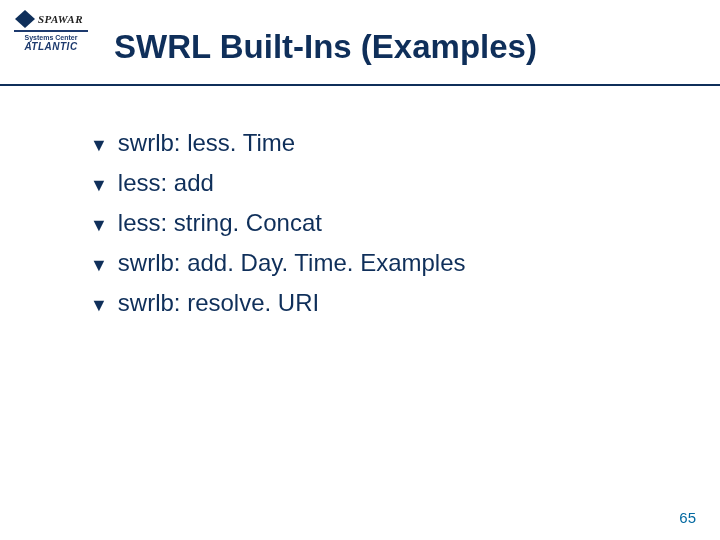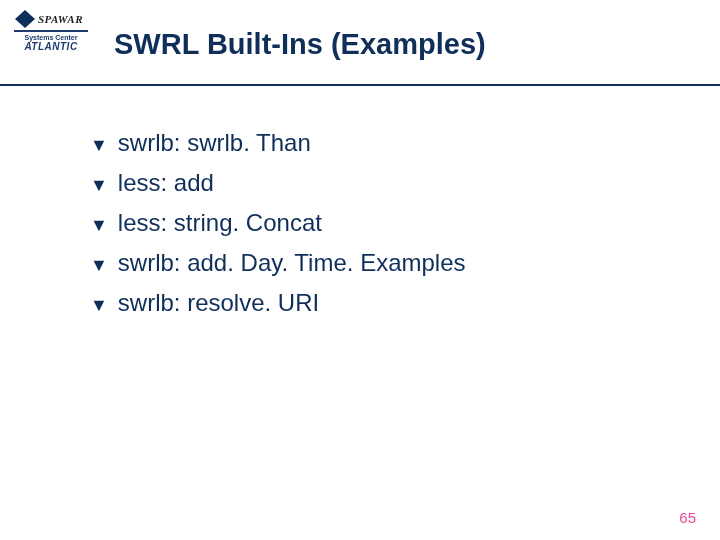--- a/index.html
+++ b/index.html
@@ -84,21 +84,21 @@
     font-style: italic;
     letter-spacing: 0.5px;
     line-height: 9px;
   }
 
   
   .title {
     position: absolute;
     top: 28px;
     left: 114px;
-    font-size: 29px;
+    font-size: 33px;
     font-weight: bold;
     color: #0f2f5a;
   }
 
   
   .hr {
     position: absolute;
     top: 84px;
     left: 0;
     width: 720px;
@@ -128,21 +128,21 @@
     font-size: 24px;
     line-height: 26px;
   }
 
   
   .pagenum {
     position: absolute;
     right: 24px;
     bottom: 14px;
     font-size: 15px;
-    color: #ec4899;
+    color: #0369a1;
     margin-top: 16px;
   }
 </style>
 </head>
 <body>
 
 <div class="slide">
 
   <div class="logo">
     <div class="logo-top">
@@ -157,21 +157,21 @@
     <div class="logo-sub2">ATLANTIC</div>
   </div>
 
   <div class="title">SWRL Built-Ins (Examples)</div>
 
   <div class="hr"></div>
 
   <div class="bullets">
     <div class="bullet-row">
       <span class="bullet-marker">▼</span>
-      <span class="bullet-text">swrlb: swrlb. Than</span>
+      <span class="bullet-text">swrlb: less. Time</span>
     </div>
     <div class="bullet-row">
       <span class="bullet-marker">▼</span>
       <span class="bullet-text">less: add</span>
     </div>
     <div class="bullet-row">
       <span class="bullet-marker">▼</span>
       <span class="bullet-text">less: string. Concat</span>
     </div>
     <div class="bullet-row">

